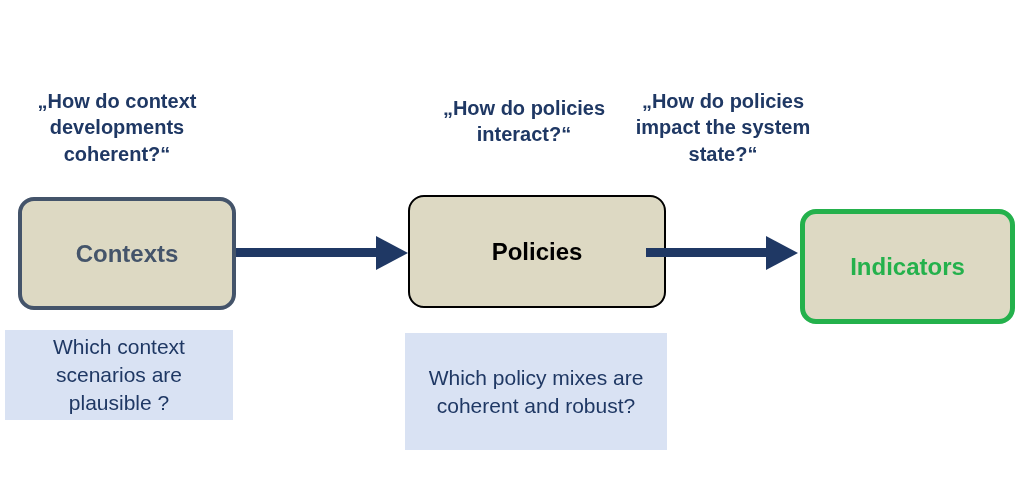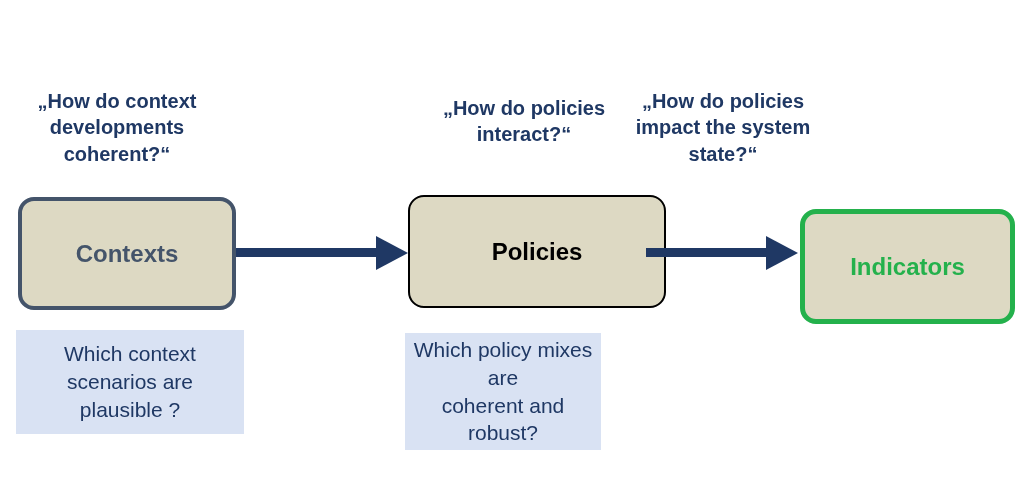--- a/index.html
+++ b/index.html
@@ -88,22 +88,22 @@
     background: var(--lightblue, #D9E2F3);
     color: var(--navy, #1F3864);
     font-size: 21px;
     line-height: 1.33;
     text-align: center;
     display: flex;
     align-items: center;
     justify-content: center;
     white-space: pre-line;
   }
-  .n1 { left: 16px;   top: 330px; width: 228px; height: 104px; }
-  .n2 { left: 405px; top: 333px; width: 196px; height: 117px; }
+  .n1 { left: 5px;   top: 330px; width: 228px; height: 90px; }
+  .n2 { left: 405px; top: 333px; width: 262px; height: 117px; }
   .n3 { left: 783px; top: 333px; width: 235px; height: 122px; }
 </style>
 </head>
 <body>
 
 <div class="canvas">
 
   <div class="question q1">„How do context
 developments
 coherent?“</div>

